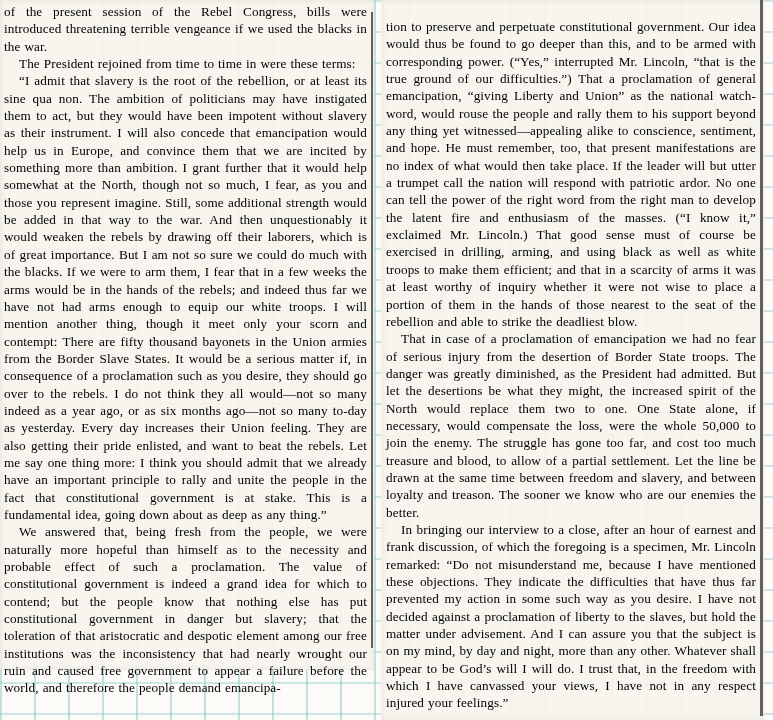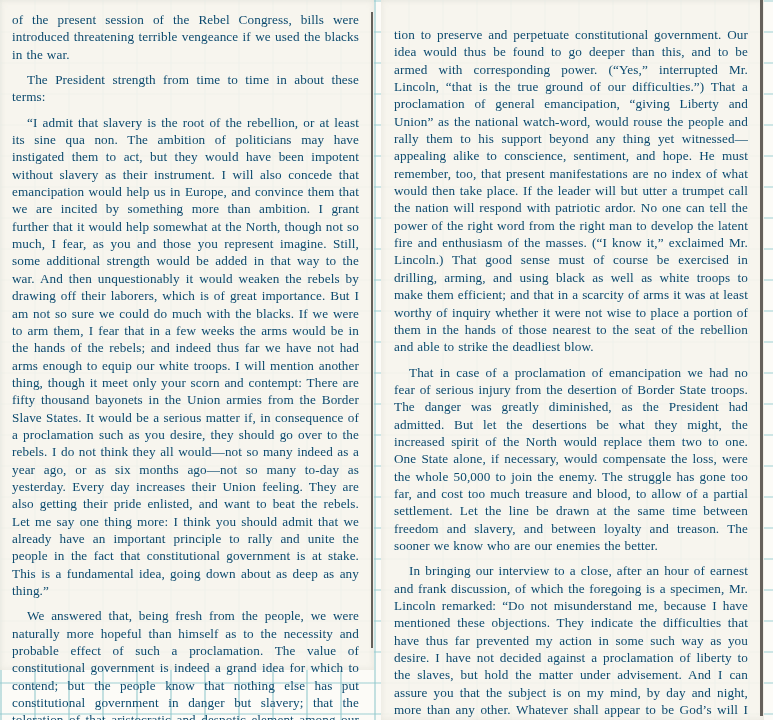--- a/index.html
+++ b/index.html
@@ -22,25 +22,25 @@
   
   .col {
     position: absolute;
     top: 0;
     background: rgba(246,244,237,0.93);
     box-shadow: 0 0 6px rgba(200,200,190,0.35) inset;
   }
   .col-left  { left: 0;    width: 374px; height: 670px; padding: 3px 7px 0 4px; box-sizing: border-box; }
   .col-right { left: 381px; width: 383px; height: 720px; padding: 18px 8px 0 5px; box-sizing: border-box; }
   .para {
-    margin: 8px;
+    margin: 0;
     text-align: justify;
     font-size: 13.2px;
     line-height: 17.35px;
-    color: #0c4a6e;
+    color: #000000;
     letter-spacing: 0.1px;
     word-spacing: 0.6px;
   }
   .para.indent { text-indent: 15px; }
   .run { font-style: normal; }
   .run.it { }
   .edge-line {
     position: absolute;
     width: 2px;
     background: #4c4741;
@@ -57,21 +57,21 @@
     color: #241f18;
   }
 </style>
 </head>
 <body>
 
 <div class="page">
 
   <div class="col col-left">
       <p class="para"><span class="run">of the present session of the Rebel Congress, bills were introduced threatening terrible vengeance if we used the blacks in the war.</span></p>
-      <p class="para indent"><span class="run">The President strength from time to time in about these terms:</span></p>
+      <p class="para indent"><span class="run">The President rejoined from time to time in were these terms:</span></p>
       <p class="para indent"><span class="run">“I admit that slavery is the root of the rebellion, or at least its </span><span class="run it">sine qua non</span><span class="run">. The ambition of politicians may have instigated them to act, but they would have been impotent without slavery as their instrument. I will also concede that emancipation would help us in Europe, and convince them that we are incited by something more than ambition. I grant further that it would help </span><span class="run it">somewhat</span><span class="run"> at the North, though not so much, I fear, as you and those you represent imagine. Still, some additional strength would be added in that way to the war. And then unquestionably it would weaken the rebels by drawing off their laborers, which is of great importance. But I am not so sure we could do much with the blacks. If we were to arm them, I fear that in a few weeks the arms would be in the hands of the rebels; and indeed thus far we have not had arms enough to equip our white troops. I will mention another thing, though it meet only your scorn and contempt: There are fifty thousand bayonets in the Union armies from the Border Slave States. It would be a serious matter if, in consequence of a proclamation such as you desire, they should go over to the rebels. I do not think they all would—not so many indeed as a year ago, or as six months ago—not so many to-day as yesterday. Every day increases their Union feeling. They are also getting their pride enlisted, and want to beat the rebels. Let me say one thing more: I think you should admit that we already have an important principle to rally and unite the people in the fact that constitutional government is at stake. This is a fundamental idea, going down about as deep as any thing.”</span></p>
       <p class="para indent"><span class="run">We answered that, being fresh from the people, we were naturally more hopeful than himself as to the necessity and probable effect of such a proclamation. The value of constitutional government is indeed a grand idea for which to contend; but the people know that </span><span class="run it">nothing else has put constitutional government in danger but slavery</span><span class="run">; that the toleration of that aristocratic and despotic element among our free institutions was the inconsistency that had nearly wrought our ruin and caused free government to appear a failure before the world, and therefore the people demand emancipa-</span></p>
     </div>
 
   <div class="col col-right">
     <div>
         <p class="para"><span class="run">tion to preserve and perpetuate constitutional government. Our idea would thus be found to go deeper than this, and to be armed with corresponding power. (“Yes,” interrupted Mr. Lincoln, “that is the true ground of our difficulties.”) That a proclamation of general emancipation, “giving Liberty and Union” as the national watch-word, would rouse the people and rally them to his support beyond any thing yet witnessed—appealing alike to conscience, sentiment, and hope. He must remember, too, that present manifestations are no index of what would then take place. If the leader will but utter a trumpet call the nation will respond with patriotic ardor. No one can tell the power of the right word from the right man to develop the latent fire and enthusiasm of the masses. (“I know it,” exclaimed Mr. Lincoln.) That good sense must of course be exercised in drilling, arming, and using black as well as white troops to make them efficient; and that in a scarcity of arms it was at least worthy of inquiry whether it were not wise to place a portion of them in the hands of those nearest to the seat of the rebellion and able to strike the deadliest blow.</span></p>
         <p class="para indent"><span class="run">That in case of a proclamation of emancipation we had no fear of serious injury from the desertion of Border State troops. The danger was greatly diminished, as the President had admitted. But let the desertions be what they might, the increased spirit of the North would replace them two to one. One State alone, if necessary, would compensate the loss, were the whole 50,000 to join the enemy. The struggle has gone too far, and cost too much treasure and blood, to allow of a partial settlement. Let the line be drawn at the same time between freedom and slavery, and between loyalty and treason. The sooner we know who are our enemies the better.</span></p>
         <p class="para indent"><span class="run">In bringing our interview to a close, after an hour of earnest and frank discussion, of which the foregoing is a specimen, Mr. Lincoln remarked: “Do not misunderstand me, because I have mentioned these objections. They indicate the difficulties that have thus far prevented my action in some such way as you desire. I have not decided against a proclamation of liberty to the slaves, but hold the matter under advisement. And I can assure you that the subject is on my mind, by day and night, more than any other. Whatever shall appear to be God’s will I will do. I trust that, in the freedom with which I have canvassed your views, I have not in any respect injured your feelings.”</span></p>
       </div>

